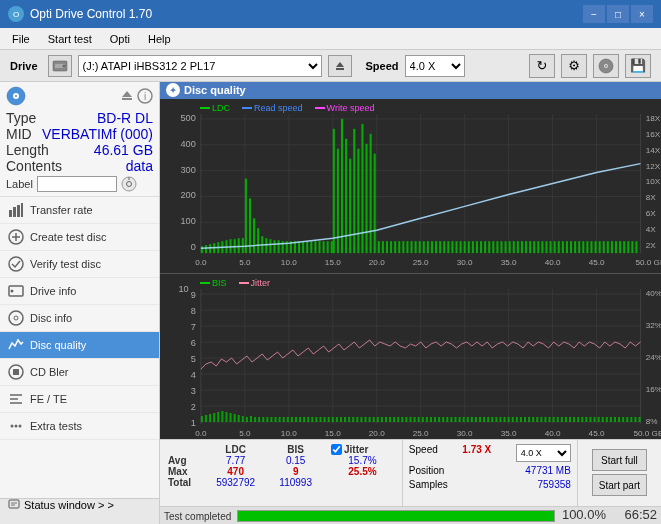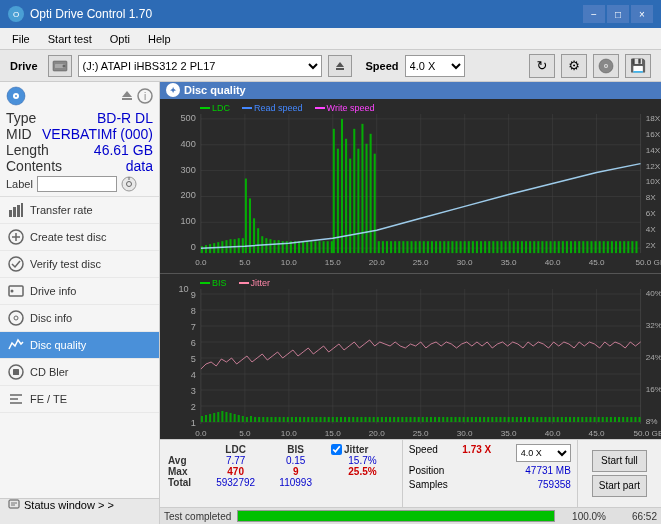--- a/index.html
+++ b/index.html
@@ -61,21 +61,21 @@
     .charts-area { flex: 1; display: flex; flex-direction: column; background: #2a2a2a; position: relative; }
 
     
     .stats-bar { background: #f0f0f0; border-top: 1px solid #ccc; height: 80px; display: flex; }
     .action-btn { height: 22px; font-size: 10px; background: #e0e0e0; border: 1px solid #999; cursor: pointer; padding: 0 6px; white-space: nowrap; }
 
     
     .progress-bar-container { height: 18px; background: #e0e0e0; border-top: 1px solid #ccc; display: flex; align-items: flex-end; padding: 2px 4px; gap: 6px; }
     .progress-track { flex: 1; height: 12px; background: #fff; border: 1px solid #999; position: relative; overflow: hidden; }
     .progress-fill { height: 100%; background: #00c000; }
-    .progress-text { font-size: 10px; color: #333; min-width: 45px; text-align: right; }
+    .progress-text { font-size: 13px; color: #333; min-width: 45px; text-align: right; }
     .status-text { font-size: 10px; color: #333; }
 
     
     .chart-top { position: relative; height: 180px; border-bottom: 1px solid #444; }
     .chart-bottom { position: relative; height: 170px; }
   </style>
 </head>
 <body>
 
 <div class="titlebar">
@@ -233,20 +233,28 @@
           </svg>
         <span>CD Bler</span>
       </div>
       <div class="nav-item">
         <svg width="16" height="16" viewBox="0 0 16 16">
             <line x1="2" y1="4" x2="14" y2="4" stroke="#666" stroke-width="1.5"></line>
             <line x1="2" y1="8" x2="10" y2="8" stroke="#666" stroke-width="1.5"></line>
             <line x1="2" y1="12" x2="14" y2="12" stroke="#666" stroke-width="1.5"></line>
           </svg>
         <span>FE / TE</span>
+      </div>
+      <div class="nav-item">
+        <svg width="16" height="16" viewBox="0 0 16 16">
+            <circle cx="4" cy="8" r="1.5" fill="#666"></circle>
+            <circle cx="8" cy="8" r="1.5" fill="#666"></circle>
+            <circle cx="12" cy="8" r="1.5" fill="#666"></circle>
+          </svg>
+        <span>Extra tests</span>
       </div>
     </div>
 
     <div class="status-window-btn">
       <svg width="12" height="12" viewBox="0 0 12 12">
           <rect x="1" y="1" width="10" height="8" rx="1" fill="none" stroke="#555" stroke-width="1"></rect>
           <line x1="3" y1="4" x2="9" y2="4" stroke="#555" stroke-width="0.8"></line>
           <line x1="3" y1="6" x2="7" y2="6" stroke="#555" stroke-width="0.8"></line>
         </svg>
       <span>Status window &gt; &gt;</span>

